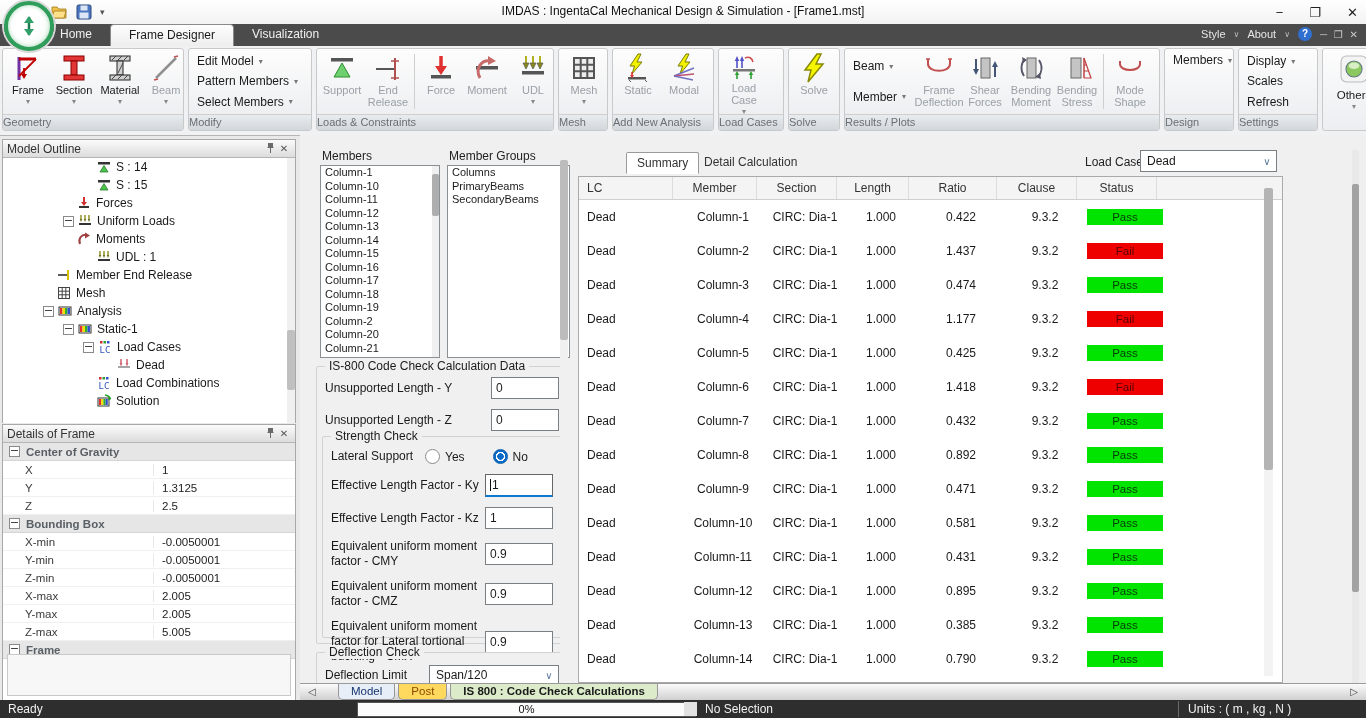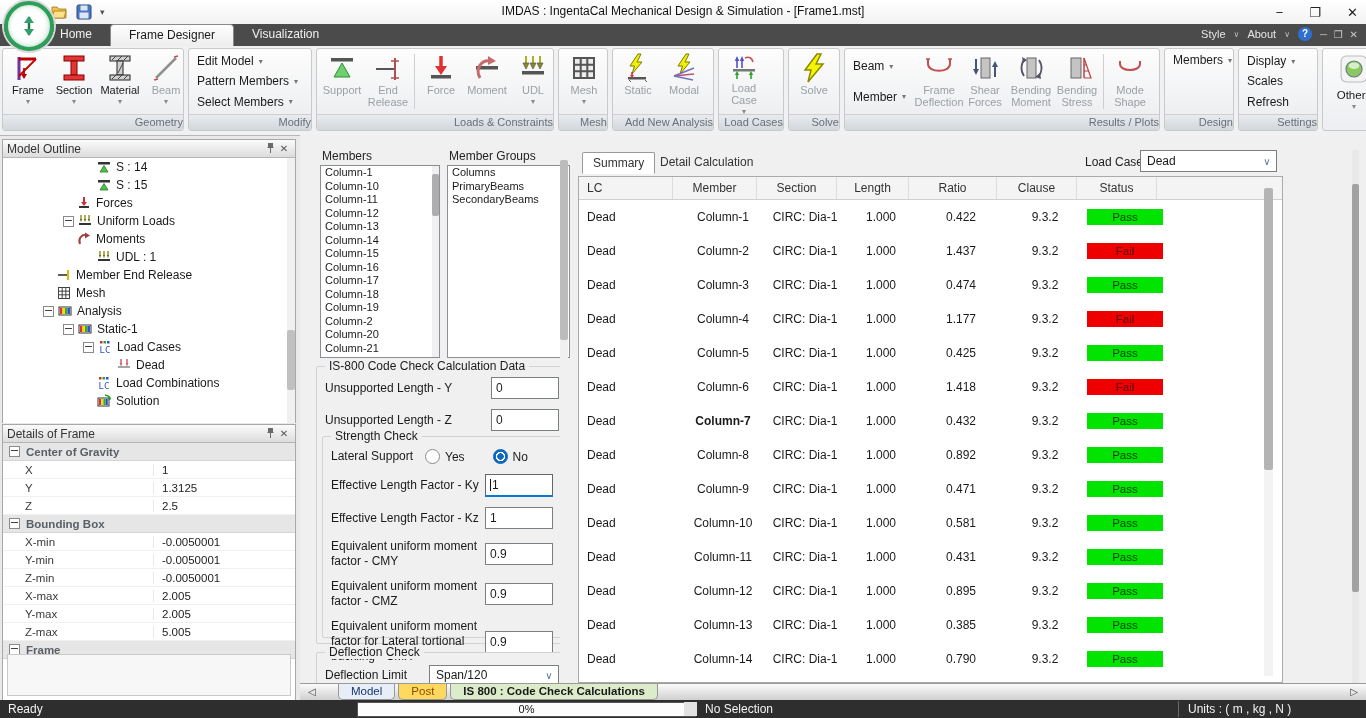--- a/index.html
+++ b/index.html
@@ -22,21 +22,21 @@
   .rtab.active{background:linear-gradient(#fdfdfd,#ededed);color:#1a1a1a;border-radius:4px 4px 0 0;border:1px solid #8a8a8a;border-bottom:none;}
   .tabrow-right{position:absolute;right:6px;top:3px;display:flex;align-items:center;gap:8px;color:#e6e6e6;font-size:11px;}
   .tabrow-right .dd{font-size:8px;color:#bdbdbd;}
   .helpicon{width:14px;height:14px;border-radius:50%;background:#2f6fd0;color:#fff;font-size:10px;font-weight:bold;text-align:center;line-height:14px;}
   .miniwin{color:#c9c9c9;font-size:10px;letter-spacing:2px;}
   
   .ribbon{position:absolute;left:0;top:46px;width:1366px;height:89px;background:#f0f1f2;border-bottom:1px solid #b5b5b5;}
   .rb-wrap{position:absolute;left:2px;top:2px;display:flex;gap:4px;}
   .rb-group{height:83px;background:linear-gradient(#fdfdfd,#f0f1f3 70%,#e9ebee);border:1px solid #c9c9c9;border-radius:3px;display:flex;flex-direction:column;box-sizing:border-box;}
   .rb-body{flex:1;display:flex;overflow:hidden;}
-  .rb-cap{height:15px;line-height:15px;text-align:right;font-size:11px;color:#6a6f75;background:linear-gradient(#e9ecef,#d2d7dc);border-top:1px solid #cfcfcf;border-radius:0 0 3px 3px;white-space:nowrap;overflow:hidden;}
+  .rb-cap{height:15px;line-height:15px;text-align:left;font-size:11px;color:#6a6f75;background:linear-gradient(#e9ecef,#d2d7dc);border-top:1px solid #cfcfcf;border-radius:0 0 3px 3px;white-space:nowrap;overflow:hidden;}
   .rb-menu{display:flex;flex-direction:column;justify-content:space-around;padding:2px 2px;}
   .rb-menu.top{justify-content:flex-start;}
   .rb-menu-item{display:flex;align-items:center;gap:5px;padding:2px 6px;font-size:12px;white-space:nowrap;}
   .rb-dd{font-size:8px;color:#777;}
   .rb-btnrow{display:flex;align-items:stretch;padding:1px 2px;}
   .rb-big{width:46px;display:flex;flex-direction:column;align-items:center;padding-top:2px;}
   .rb-ic{height:32px;display:flex;align-items:center;justify-content:center;}
   .rb-ic svg{width:30px;height:30px;}
   .rb-lb{font-size:11px;line-height:1.1;text-align:center;}
   .rb-big.dis .rb-lb{color:#9aa0a6;}
@@ -80,21 +80,21 @@
   .inbox.focus{border-color:#666;border-bottom:2px solid #0a7ad0;}
   .caret{width:1px;height:12px;background:#111;margin-right:1px;}
   .radio{width:13px;height:13px;border-radius:50%;border:1px solid #8a8a8a;background:#fff;margin-right:5px;flex:none;}
   .radio.on{border:1px solid #0a60a8;background:radial-gradient(circle,#0b69c7 0 3px,#fff 3.5px 4.5px,#0b69c7 5px);}
   .radgrp{display:flex;align-items:center;gap:28px;}
   .radopt{display:flex;align-items:center;font-size:12px;}
   .combo{position:absolute;background:#fff;border:1px solid #7a7f84;display:flex;align-items:center;font-size:12px;box-sizing:border-box;}
   .combo .cval{flex:1;padding-left:6px;white-space:nowrap;overflow:hidden;}
   .combo .cdd{width:18px;text-align:center;color:#5a7a9a;font-size:10px;}
   
-  .res-tab{position:absolute;height:20px;padding:0 10px;font-size:12px;line-height:20px;color:#333;}
+  .res-tab{position:absolute;height:20px;padding:0 10px;font-size:12px;line-height:20px;color:#333;margin-left:44px;}
   .res-tab.active{background:#fff;border:1px solid #9a9a9a;border-bottom:1px solid #fff;border-radius:2px 2px 0 0;z-index:2;}
   .rtable{position:absolute;left:578px;top:176px;width:705px;height:507px;background:#fff;border:1px solid #aaa;box-sizing:border-box;overflow:hidden;}
   .thead{display:flex;height:22px;background:#f4f4f4;border-bottom:1px solid #cfcfcf;align-items:center;font-size:12px;color:#333;}
   .th{border-right:1px solid #dcdcdc;text-align:center;height:22px;line-height:22px;box-sizing:border-box;white-space:nowrap;overflow:hidden;}
   .trow{display:flex;height:34px;align-items:center;font-size:12px;}
   .td{text-align:center;white-space:nowrap;overflow:hidden;}
   .badge{width:76px;height:16px;line-height:16px;margin:8px auto;text-align:center;font-size:11.5px;}
   
   .btabbar{position:absolute;left:300px;top:683px;width:1066px;height:17px;background:linear-gradient(#fbfbfb,#d0d0d0);border-top:1px solid #9a9a9a;box-sizing:border-box;}
   .btab{display:inline-block;height:15px;line-height:15px;padding:0 12px;margin-right:3px;border:1px solid #979797;border-top:none;border-radius:0 0 5px 5px;font-size:11.5px;}
@@ -883,21 +883,21 @@
         <div class="td" style="width: 80px;">CIRC: Dia-1</div>
         <div class="td" style="width: 72px;">1.000</div>
         <div class="td" style="width: 88px;">1.418</div>
         <div class="td" style="width: 80px;">9.3.2</div>
         <div class="td" style="width: 80px;">
           <div class="badge" style="background: rgb(238, 0, 0); color: rgb(90, 0, 0);">Fail</div>
         </div>
       </div>
       <div class="trow">
         <div class="td" style="width: 94px; text-align: left; padding-left: 8px;">Dead</div>
-        <div class="td" style="width: 84px; font-weight: bold;">Column-7</div>
+        <div class="td" style="width: 84px;">Column-7</div>
         <div class="td" style="width: 80px;">CIRC: Dia-1</div>
         <div class="td" style="width: 72px;">1.000</div>
         <div class="td" style="width: 88px;">0.432</div>
         <div class="td" style="width: 80px;">9.3.2</div>
         <div class="td" style="width: 80px;">
           <div class="badge" style="background: rgb(0, 228, 0); color: rgb(4, 58, 4);">Pass</div>
         </div>
       </div>
       <div class="trow">
         <div class="td" style="width: 94px; text-align: left; padding-left: 8px;">Dead</div>

